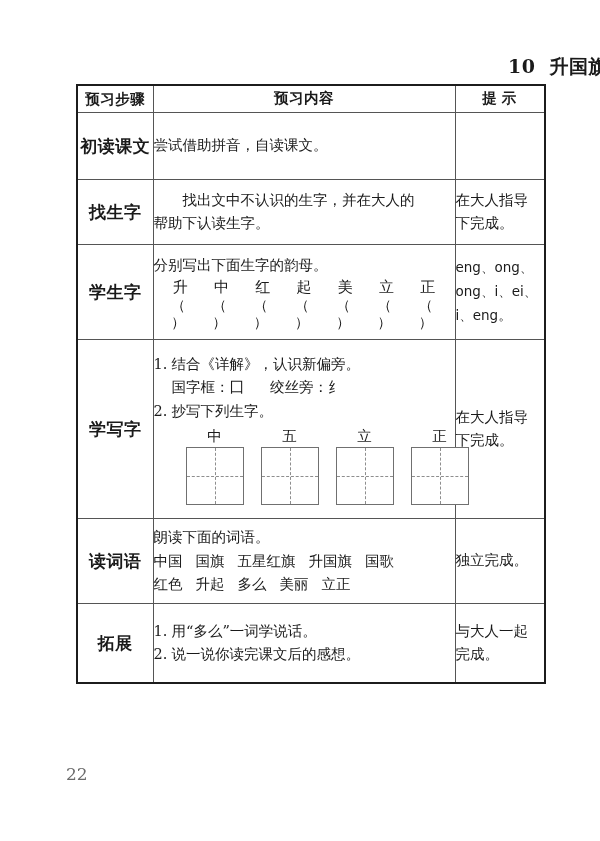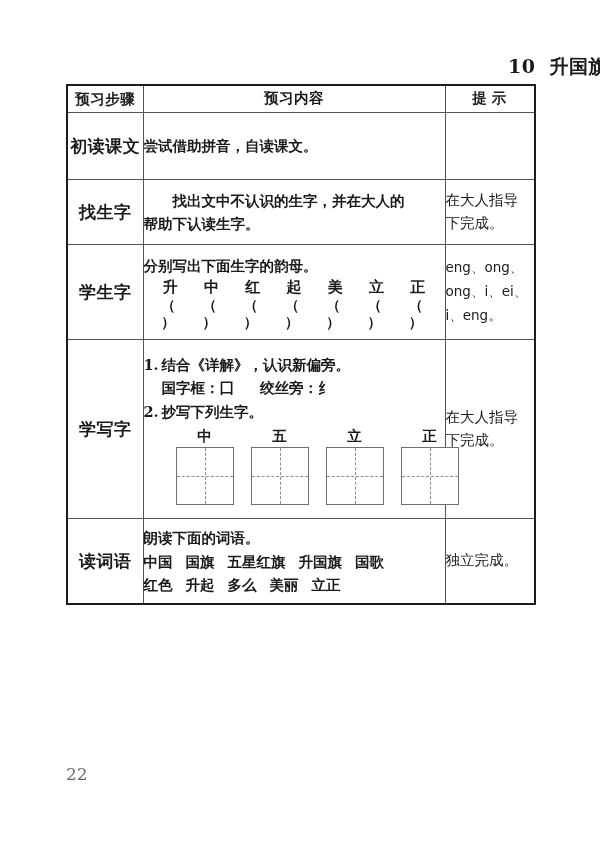--- a/index.html
+++ b/index.html
@@ -36,21 +36,21 @@
     letter-spacing: 0.5px;
     font-family: "DejaVu Serif", "Liberation Serif", serif;
   }
   .title .num {
     margin-right: 14px;
   }
 
   
   .tbl-wrap {
     position: absolute;
-    left: 66px;
+    left: 76px;
     top: 84px;
     width: 468px;
   }
   table.sheet {
     border-collapse: collapse;
     width: 468px;
     table-layout: fixed;
     border: 2px solid #1c1c1c;
   }
   table.sheet td {
@@ -84,21 +84,20 @@
     letter-spacing: 5px;
     padding-left: 4px;
     margin-top: 20px;
   }
 
   .cell-body {
     font-size: 14.5px;
     line-height: 1.65;
     padding: 6px 8px 6px 10px;
     font-family: "DejaVu Serif", "Liberation Serif", serif;
-    font-weight: bold;
   }
   .cell-hint {
     font-size: 14.5px;
     line-height: 1.65;
     padding: 6px 4px 6px 7px;
     font-family: "DejaVu Serif", "Liberation Serif", serif;
     vertical-align: middle;
   }
 
   .indent { text-indent: 2em; }
@@ -337,20 +336,31 @@
             </span>
             <span class="wordline">
               <span class="w">红色</span><span class="w">升起</span><span class="w">多么</span><span class="w">美丽</span><span class="w">立正</span>
             </span>
           </td>
           <td class="cell-hint">
             <span class="numline">独立完成。</span>
           </td>
         </tr>
 
+        <tr class="r-ext">
+          <td class="cell-step">拓展</td>
+          <td class="cell-body">
+            <span class="numline"><span class="n">1.</span><span>用“多么”一词学说话。</span></span>
+            <span class="numline"><span class="n">2.</span><span>说一说你读完课文后的感想。</span></span>
+          </td>
+          <td class="cell-hint">
+            <span class="numline">与大人一起</span>
+            <span class="numline">完成。</span>
+          </td>
+        </tr>
 
       </tbody>
     </table>
   </div>
 
   <div class="page-no">22</div>
 
 </div>
 
 </body></html>

